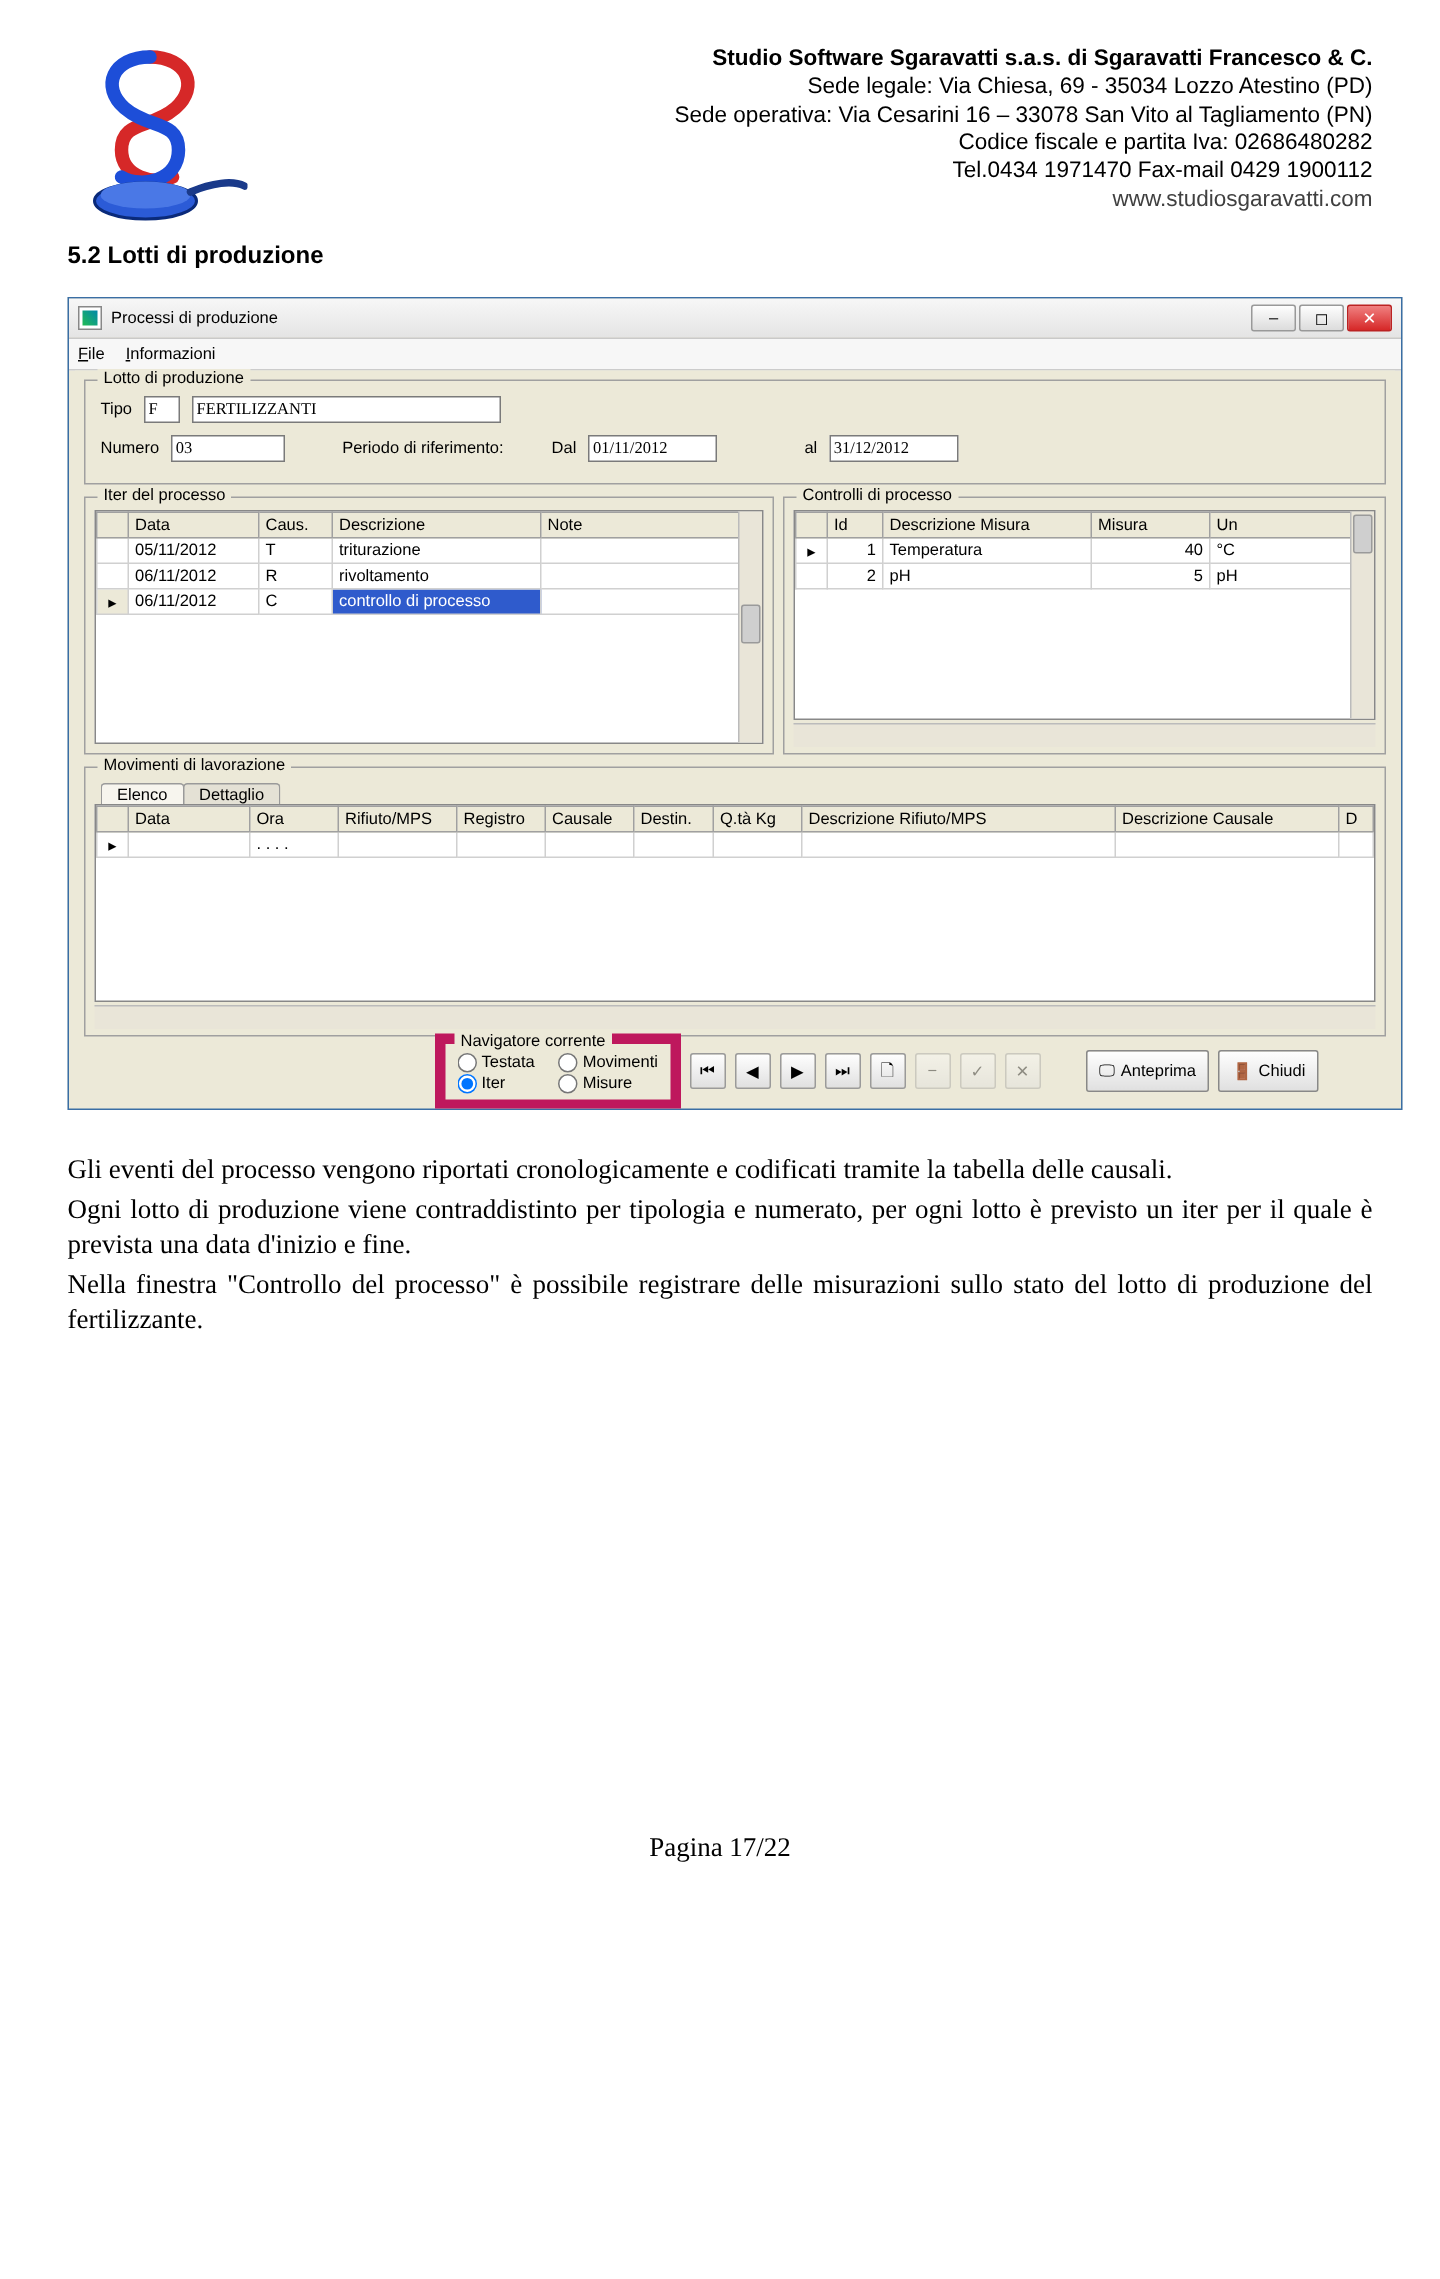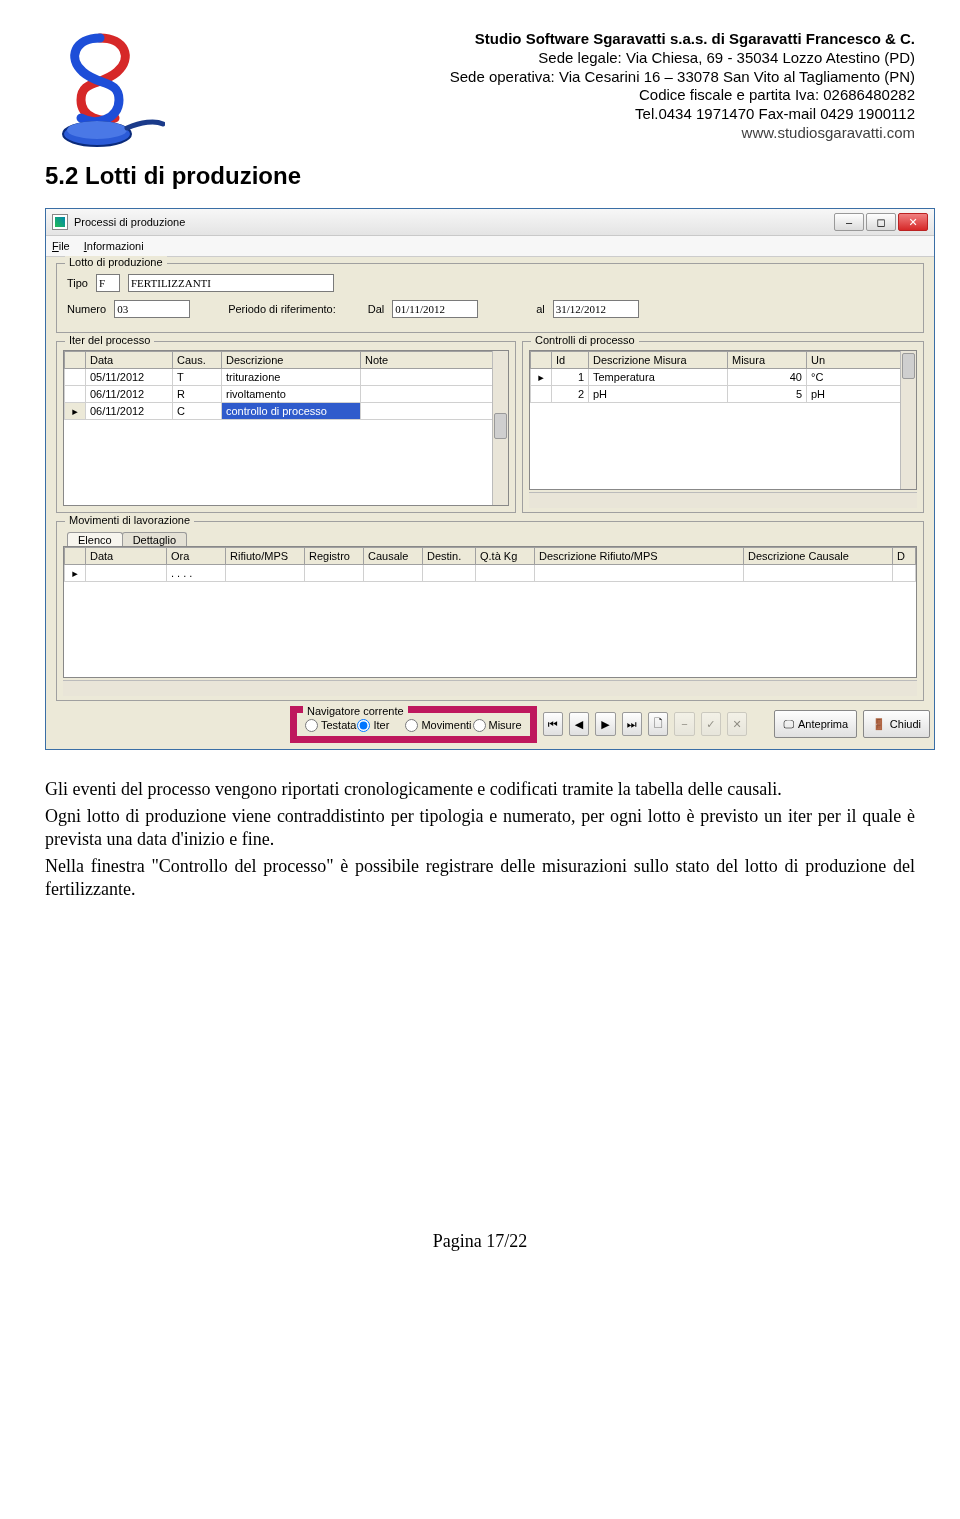--- a/index.html
+++ b/index.html
@@ -3,21 +3,21 @@
 <meta charset="utf-8">
 <style>
 body{margin:0;font-family:"Times New Roman",serif;font-size:18px;color:#000;background:#fff;width:960px}
 .page{padding:30px 45px 0 45px}
 .header-row{display:flex;gap:18px;margin-bottom:12px}
 .logo{width:120px;height:120px;flex:none;position:relative}
 .logo svg{width:100%;height:100%}
 .header-text{flex:1;font-family:Arial,sans-serif;font-size:15px;text-align:right;line-height:1.25;color:#000}
 .header-text .l1{font-weight:bold}
 .header-text .link{color:#404040}
-h2.section{font-family:Arial,sans-serif;font-size:24px;font-weight:bold;margin:10px 0 18px 0}
+h2.section{font-family:Arial,sans-serif;font-size:16px;font-weight:bold;margin:10px 0 18px 0}
 .screenshot{border:1px solid #3a6ea5;background:#ece9d8;width:888px;height:540px;position:relative;font-family:Tahoma,Arial,sans-serif;font-size:11px;color:#000;margin-bottom:28px;overflow:hidden}
 .titlebar{height:26px;background:linear-gradient(#f7f7f7,#e4e4e4);border-bottom:1px solid #c9c9c9;display:flex;align-items:center;padding:0 6px}
 .titlebar .ico{width:14px;height:14px;background:#fff;border:1px solid #888;margin-right:6px;position:relative}
 .titlebar .ico::after{content:"";position:absolute;inset:2px;background:linear-gradient(45deg,#2b5,#08a)}
 .winbtns{margin-left:auto;display:flex;gap:2px}
 .winbtns span{width:28px;height:16px;border:1px solid #999;background:linear-gradient(#fefefe,#dcdcdc);display:flex;align-items:center;justify-content:center;border-radius:2px}
 .winbtns .close{background:linear-gradient(#f08080,#d62828);color:#fff;border-color:#b22}
 .menubar{height:20px;background:#f7f7f7;border-bottom:1px solid #ccc;display:flex;align-items:center;padding:0 6px;gap:14px}
 .menubar span u{text-decoration:underline}
 .inner{position:absolute;left:4px;right:4px;top:48px;bottom:4px;background:#ece9d8}
@@ -34,21 +34,21 @@
 .rowptr{width:10px;text-align:center}
 .scrollv{position:absolute;right:0;top:0;bottom:0;width:15px;background:#efe;border-left:1px solid #bbb;background:#e9e5d8}
 .scrollv .thumb{position:absolute;left:1px;right:1px;height:24px;background:#cfcfcf;border:1px solid #9a9a9a;border-radius:2px}
 .scrollh{position:absolute;left:0;right:0;bottom:0;height:15px;background:#e9e5d8;border-top:1px solid #bbb}
 .tabs{display:flex;gap:0;margin:4px 0 0 6px}
 .tab{border:1px solid #9a9a9a;border-bottom:none;background:#f7f5ee;padding:1px 10px;font-size:11px;border-radius:3px 3px 0 0;margin-right:-1px}
 .tab.inactive{background:#e4e1d5}
 .nav-area{position:absolute;left:0;right:0;bottom:0;height:42px;display:flex;align-items:center;justify-content:flex-start;padding-left:240px;gap:6px}
 .nav-group{border:7px solid #be185d;position:relative;padding:6px 8px 4px 8px;display:flex;gap:16px}
 .nav-group>.gl{position:absolute;top:-8px;left:6px;background:#ece9d8;padding:0 4px;font-size:11px}
-.radio-col{display:flex;flex-direction:row;gap:1px;font-size:11px}
+.radio-col{display:flex;flex-direction:column;gap:1px;font-size:11px}
 .radio-col label{display:flex;align-items:center;gap:3px}
 .radio-col input{margin:0}
 .toolbtn{width:22px;height:22px;border:1px solid #9a9a9a;background:linear-gradient(#fefefe,#e0e0e0);border-radius:2px;display:flex;align-items:center;justify-content:center;font-size:11px}
 .bigbtn{height:26px;border:1px solid #888;background:linear-gradient(#fefefe,#e0e0e0);border-radius:2px;display:flex;align-items:center;gap:4px;padding:0 8px;font-size:11px}
 .body-text{font-size:18px;line-height:1.28;margin:0 0 4px 0;text-align:justify}
 .footer{text-align:center;font-size:18px;margin-top:330px;padding-bottom:30px}
 </style>
 </head>
 <body>
 

